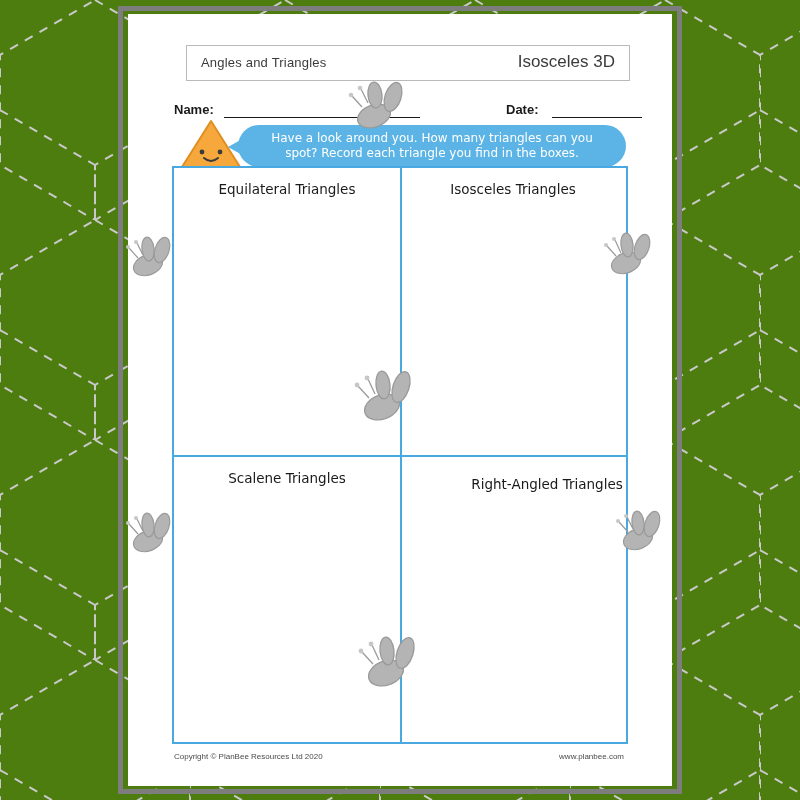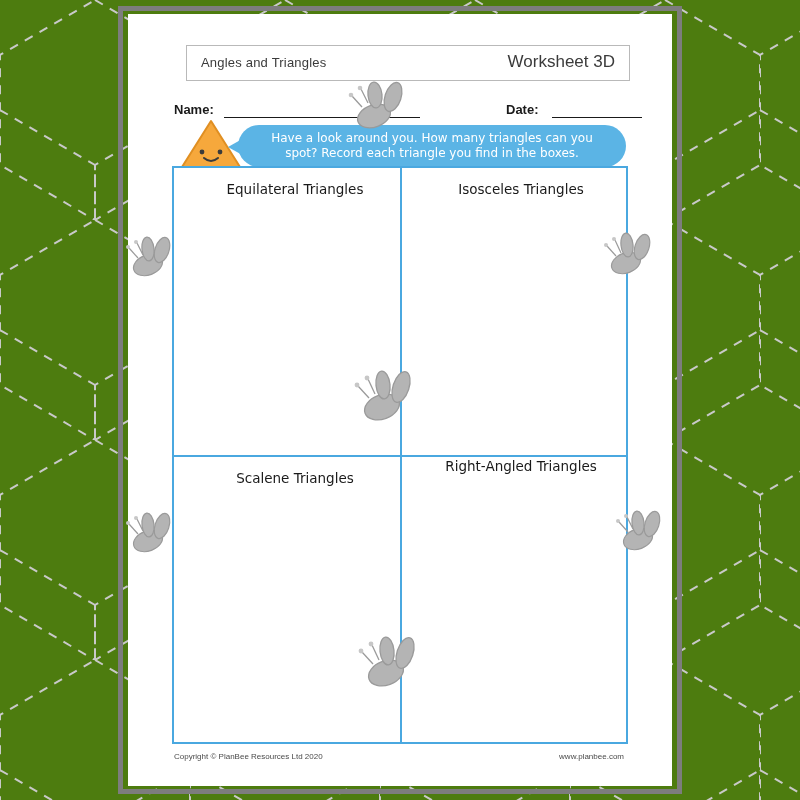--- a/index.html
+++ b/index.html
@@ -171,26 +171,25 @@
     height: 2px;
     background: #4aa8e0;
   }
   .cell-title {
     position: absolute;
     width: 50%;
     text-align: center;
     font-size: 13.5px;
     color: #1a1a1a;
     font-family: "DejaVu Sans", sans-serif;
-    margin-left: 8px;
   }
   .cell-title.tl { left: 0;   top: 13px; }
   .cell-title.tr { left: 50%; top: 13px; }
   .cell-title.bl { left: 0;   top: 302px; text-align: center; }
-  .cell-title.br { left: 50%; top: 290px; }
+  .cell-title.br { left: 50%; top: 308px; padding-left: 34px; }
   
   #footer-left {
     position: absolute;
     left: 46px;
     bottom: 25px;
     font-size: 8px;
     color: #4a4a4a;
   }
   #footer-right {
     position: absolute;
@@ -220,21 +219,21 @@
     </defs>
     <rect x="-20" y="-20" width="860" height="860" fill="url(#hexpat)"></rect>
   </svg>
 
   <div id="page-frame"></div>
 
   <div id="sheet">
 
     <div id="title-box">
       <div id="title-left">Angles and Triangles</div>
-      <div id="title-right">Worksheet 3D</div>
+      <div id="title-right">Isosceles 3D</div>
     </div>
 
     <div id="name-label">Name:</div>
     <div id="name-rule"></div>
     <div id="date-label">Date:</div>
     <div id="date-rule"></div>
 
     <svg id="mascot" viewBox="0 0 62 52" xmlns="http://www.w3.org/2000/svg">
       <polygon points="31,3 60,49 2,49" fill="#f6a83c" stroke="#e08f22" stroke-width="2" stroke-linejoin="round"></polygon>
       <circle cx="22" cy="34" r="2.4" fill="#3b3b3b"></circle>

